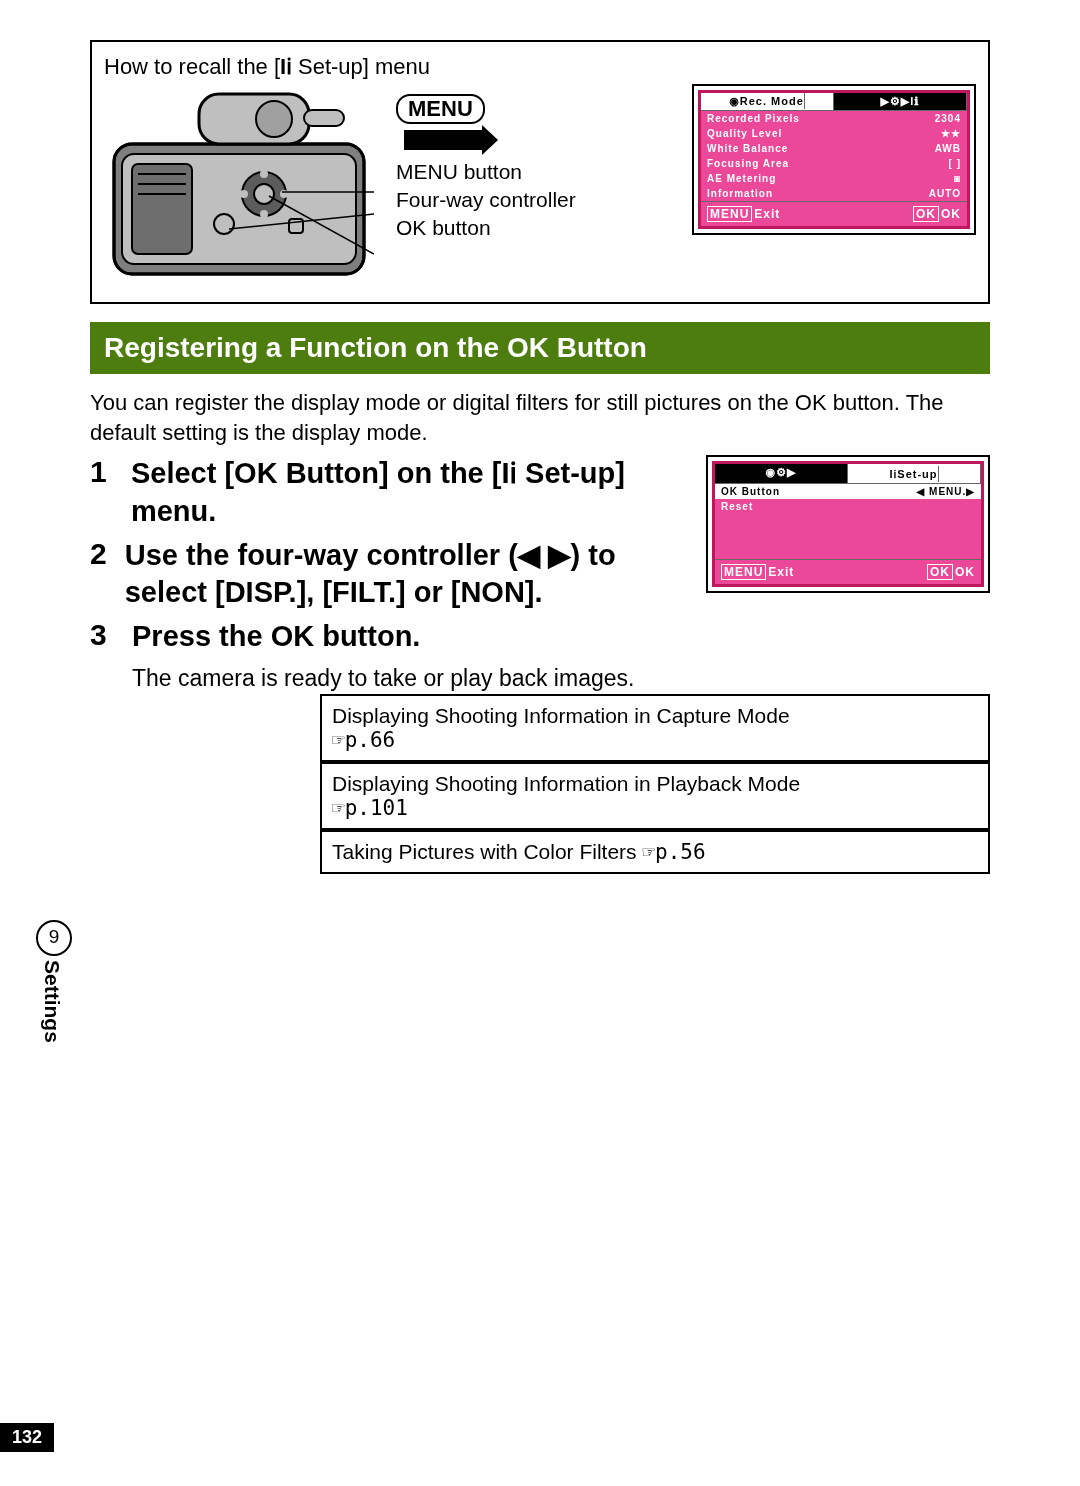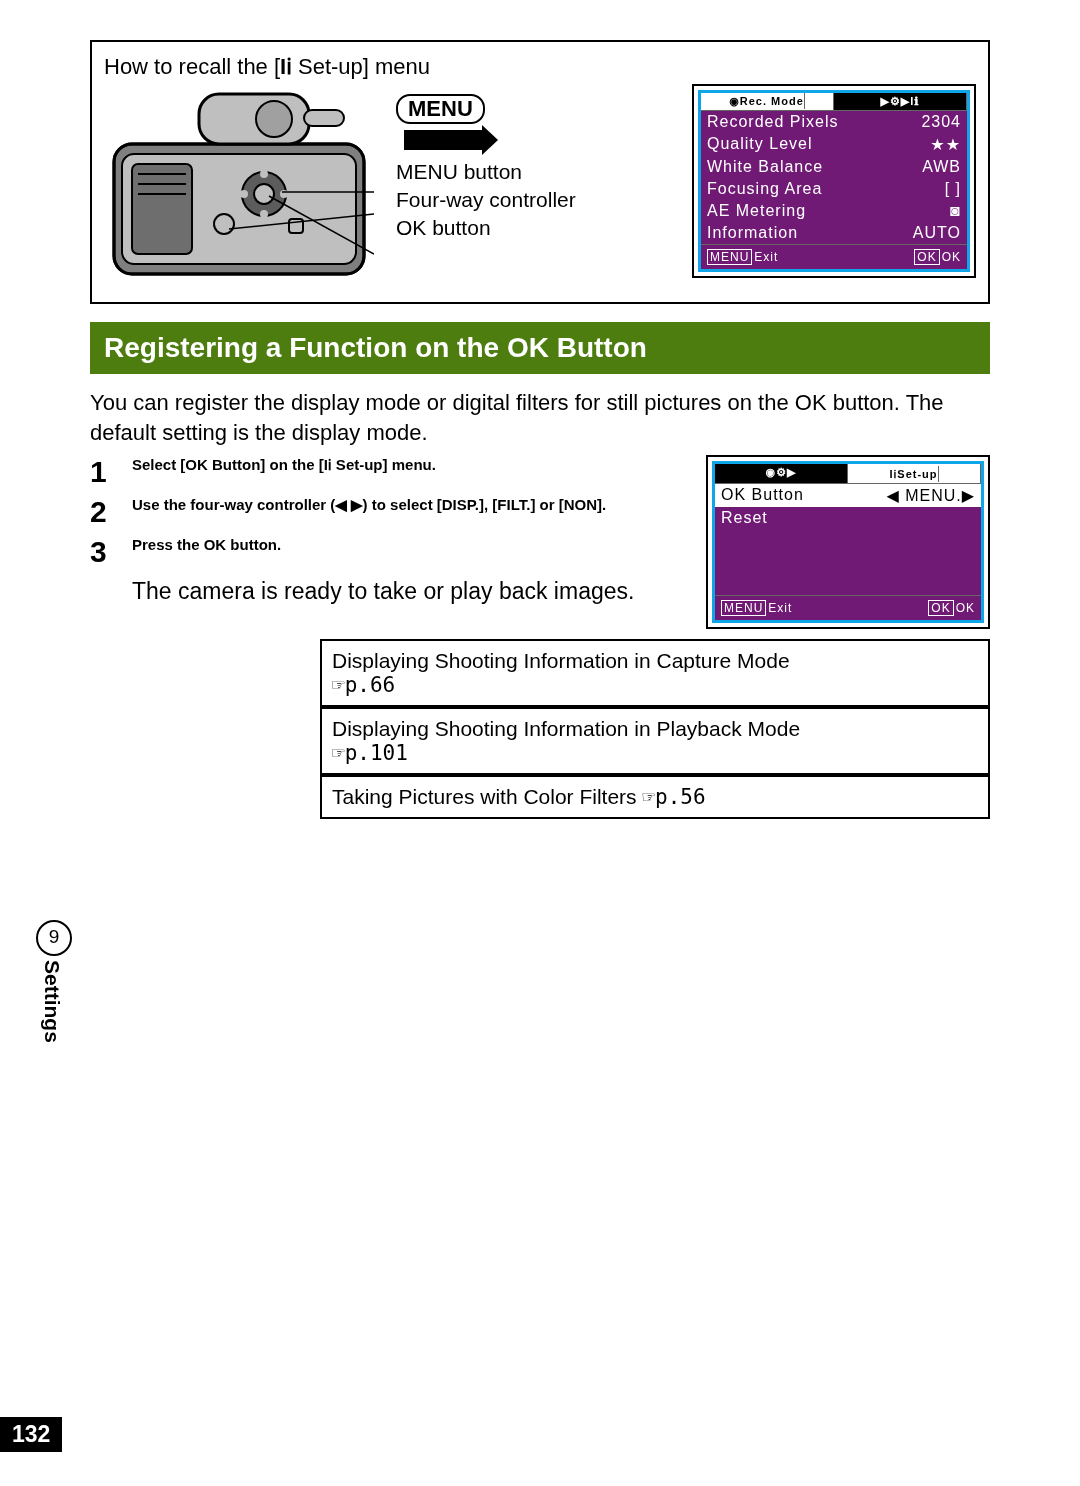--- a/index.html
+++ b/index.html
@@ -9,44 +9,44 @@
 .icon-setup{display:inline-block;font-weight:bold;font-family:sans-serif}
 .topgrid{display:flex;gap:12px}
 .cameracell{width:280px}
 .camera-svg{width:270px;height:200px}
 .midcol{flex:1;padding-top:10px;font-size:21px}
 .midcol .label{margin-bottom:4px}
 .menu-pill{display:inline-block;border:2px solid #000;border-radius:14px;padding:0 10px;font-size:22px;font-weight:bold}
 .arrow-rt{width:80px;height:20px;background:#000;margin:6px 0 10px 8px;position:relative}
 .arrow-rt:after{content:"";position:absolute;right:-14px;top:-5px;border-left:16px solid #000;border-top:15px solid transparent;border-bottom:15px solid transparent}
 .lcd{border:2px solid #000;background:#fff;width:280px}
-.lcd-inner{border:3px solid #0ea5e9;margin:4px;background:#701a75;color:#fff;font-family:Arial,Helvetica,sans-serif}
+.lcd-inner{border:3px solid #be185d;margin:4px;background:#ec4899;color:#fff;font-family:Arial,Helvetica,sans-serif}
 .lcd-tabs{display:flex;background:#000;border-bottom:1px solid #666}
 .lcd-tabs span{flex:1;text-align:center;font-size:11px;letter-spacing:1px;font-weight:bold;padding:2px 0;border-right:1px solid #666}
 .lcd-tabs span.sel{background:#fff;color:#000}
-.lcd-rows{font-size:16px;letter-spacing:1px;font-weight:normal}
+.lcd-rows{font-size:10px;letter-spacing:1px;font-weight:bold}
 .lcd-rows div{display:flex;justify-content:space-between;padding:2px 6px}
-.lcd-foot{display:flex;justify-content:space-between;padding:4px 6px;font-size:12px;letter-spacing:1px;font-weight:normal;border-top:1px solid #666}
+.lcd-foot{display:flex;justify-content:space-between;padding:4px 6px;font-size:12px;letter-spacing:1px;font-weight:bold;border-top:1px solid #666}
 .lcd-foot .key{display:inline-block;border:1px solid #fff;padding:0 2px;margin-right:2px}
 .tiny-tabicons span{font-size:11px}
 .blackbar{background:#4d7c0f;color:#fff;font-size:28px;font-weight:bold;padding:10px 14px;margin-top:18px}
 .para{font-size:22px;line-height:1.35;margin:14px 0 8px}
 .steps{margin-top:6px}
 .steprow{display:flex;gap:18px;margin-bottom:6px}
 .num{font-size:30px;font-weight:bold;width:24px}
-.stept{font-size:15px;font-weight:bold;line-height:1.3}
+.stept{font-size:29px;font-weight:bold;line-height:1.3}
 .subtxt{font-size:23px;line-height:1.3;margin-left:42px;margin-top:8px}
 .rightlcd{float:right;margin-left:14px;margin-bottom:10px}
 .rightlcd .lcd{width:280px}
 .refbox{border:2px solid #000;padding:8px 10px;font-size:21px;margin-left:230px}
 .refhand{font-family:monospace}
 .sidetab{position:absolute;left:0;top:920px}
 .circ{width:32px;height:32px;border:2px solid #000;border-radius:50%;text-align:center;font-size:19px;line-height:30px;margin:0 0 4px 36px}
 .vtext{writing-mode:vertical-rl;font-weight:bold;font-size:21px;margin-left:40px}
-.pagenum{position:absolute;left:0;bottom:28px;background:#000;color:#fff;font-size:23px;font-weight:bold;padding:4px 12px}
+.pagenum{position:absolute;left:0;bottom:28px;background:#000;color:#fff;font-size:18px;font-weight:bold;padding:4px 12px}
 .clr{clear:both}
 .callout-line{stroke:#000;stroke-width:1.5;fill:none}
 </style>
 </head>
 <body>
 
 <div class="page">
 
   <div class="topbox">
     <div class="howto">

